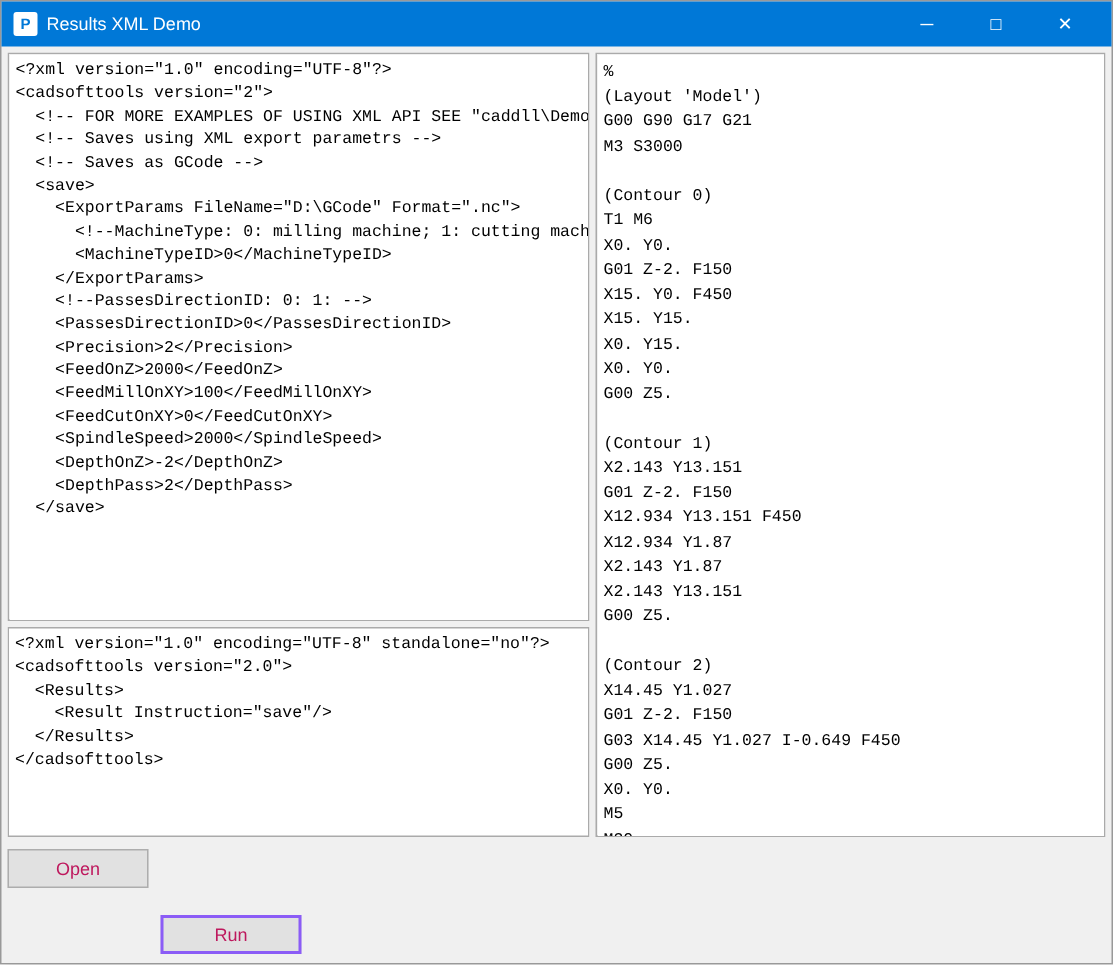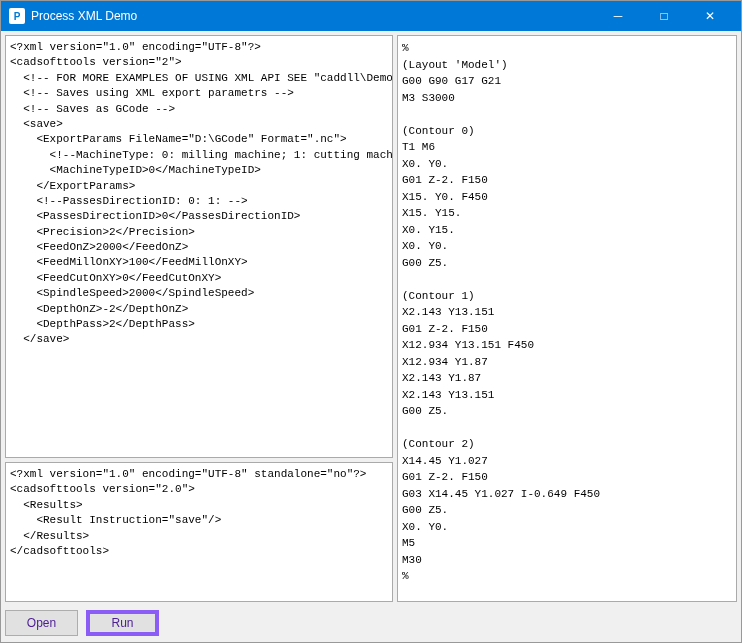--- a/index.html
+++ b/index.html
@@ -142,32 +142,33 @@
     }
 
     .button-bar {
       display: flex;
       gap: 8px;
       padding: 4px 0 2px 0;
       flex-shrink: 0;
     }
 
     .btn {
-      width: 73px;
+      width: 94px;
       height: 26px;
       background: #e1e1e1;
       border: 1px solid #adadad;
       font-size: 12px;
       cursor: pointer;
-      color: #4c1d95;
+      color: #be185d;
     }
 
     .btn-default {
-      border: 4px solid #8b5cf6;
+      border: 2px solid #8b5cf6;
       background: #e1e1e1;
+      margin-top: 44px;
     }
 
     
     ::-webkit-scrollbar {
       width: 12px;
       height: 12px;
     }
     ::-webkit-scrollbar-track {
       background: #f0f0f0;
       border: 1px solid #d0d0d0;
@@ -179,21 +180,21 @@
   </style>
 </head>
 <body>
 
 <div class="window">
 
   <div class="title-bar">
     <div class="title-bar-icon">
       <span>P</span>
     </div>
-    <span class="title-bar-title">Process XML Demo</span>
+    <span class="title-bar-title">Results XML Demo</span>
     <div class="title-bar-buttons">
       <button class="title-bar-btn">─</button>
       <button class="title-bar-btn">□</button>
       <button class="title-bar-btn close">✕</button>
     </div>
   </div>
 
   <div class="content-area">
     <div class="main-panels">
 

